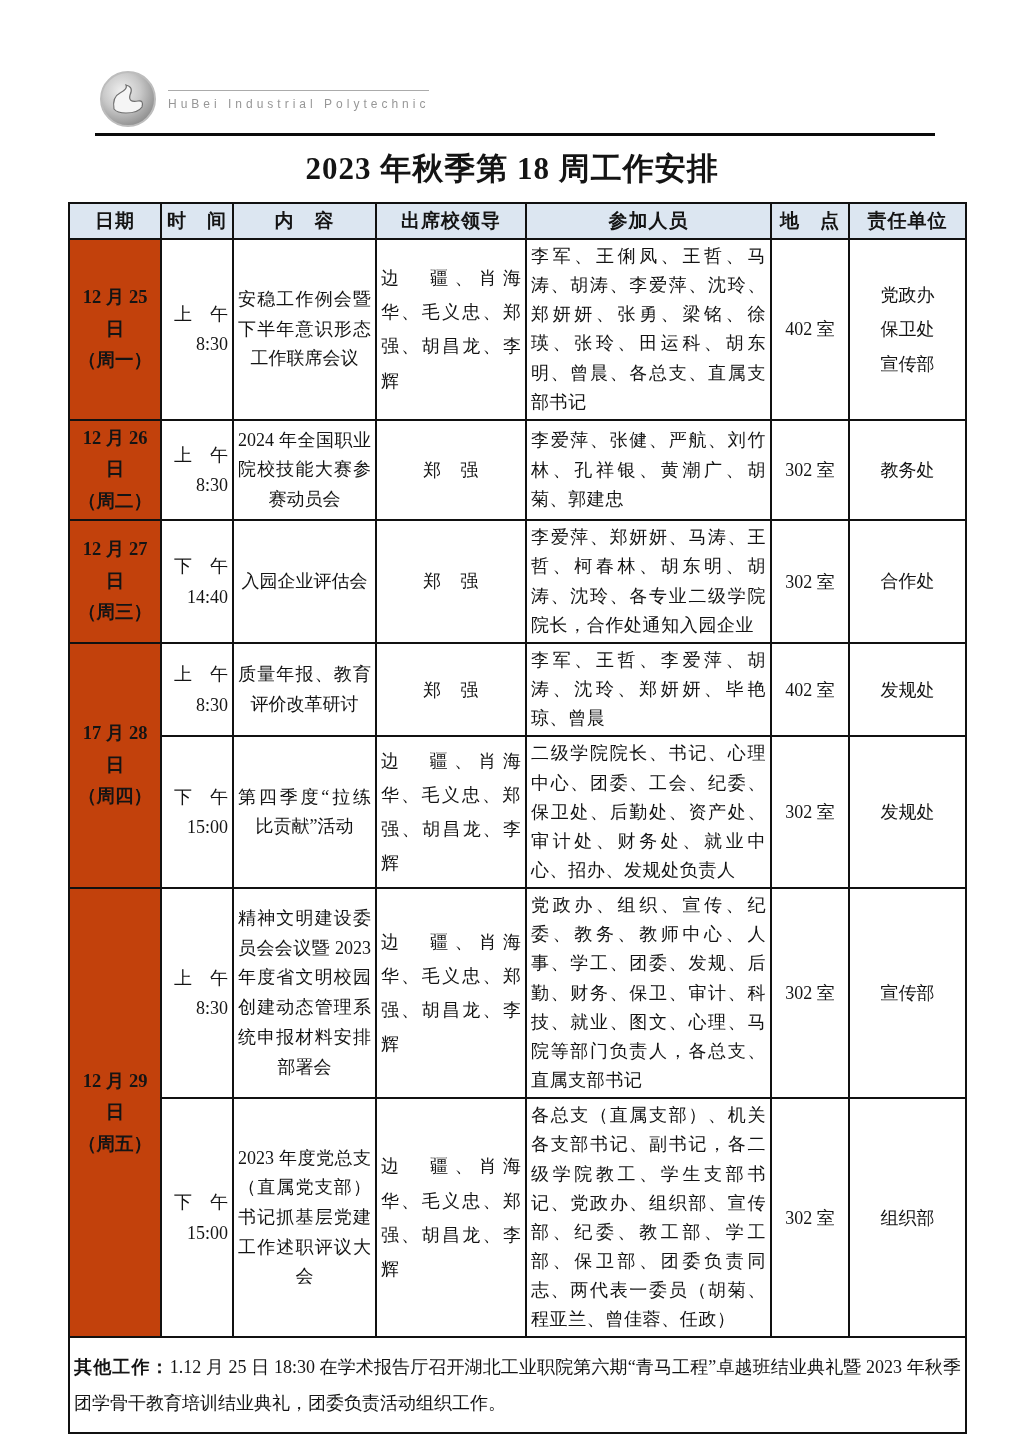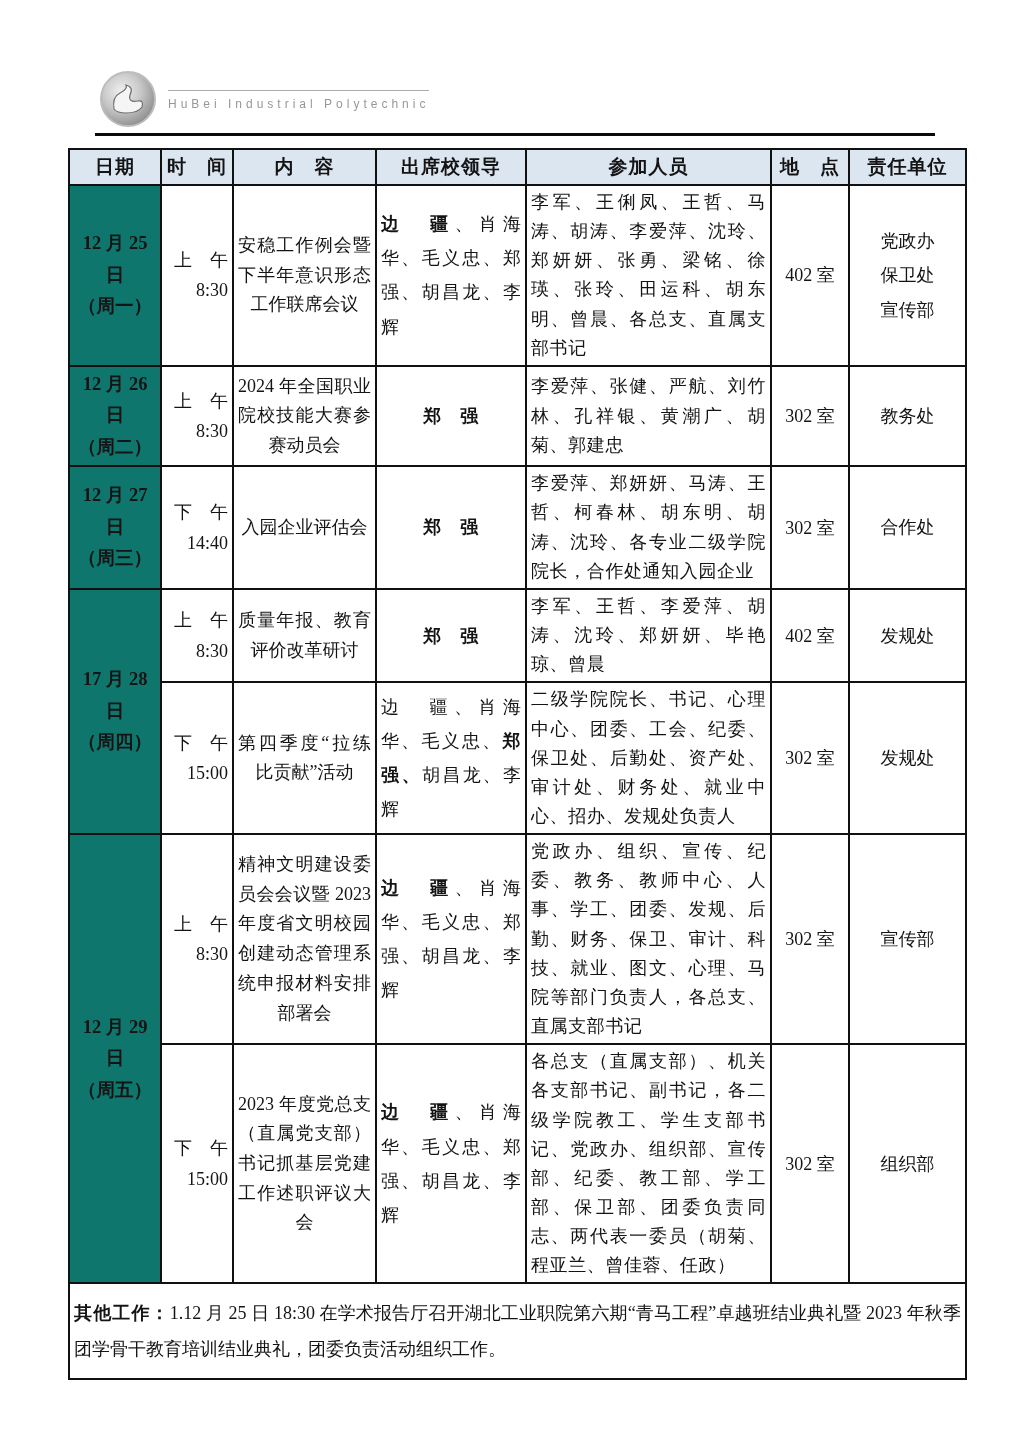--- a/index.html
+++ b/index.html
@@ -36,28 +36,28 @@
     margin:12px 0 0 68px;font-size:18px;
   }
   table.schedule th,table.schedule td{
     border:2px solid #111;padding:2px 4px;vertical-align:middle;box-sizing:border-box;
   }
   table.schedule th{
     background:#dce6f1;font-weight:bold;font-size:19px;height:36px;
     letter-spacing:1px;text-align:center;
   }
   .date-cell{
-    background:#0f766e;font-weight:bold;text-align:center;
+    background:#c2410c;font-weight:bold;text-align:center;
     white-space:pre-line;font-size:18.5px;line-height:1.7;
   }
   .time-cell{text-align:right;white-space:pre-line;line-height:1.7;}
   .content-cell{text-align:justify;text-align-last:center;line-height:1.65;padding:2px 3px;}
   .leaders-cell{text-align:justify;text-align-last:left;line-height:1.9;padding:2px 4px;}
   .leaders-cell.single{text-align:left;text-align-last:center;margin-left:24px;}
-  .leaders-cell .bold{font-weight:bold;letter-spacing:0.5px;}
+  .leaders-cell .bold{font-weight:normal;letter-spacing:0.5px;}
   .participants-cell{text-align:justify;text-align-last:left;line-height:1.62;padding:2px 7px;letter-spacing:0.6px;}
   .location-cell{text-align:center;}
   .unit-cell{text-align:center;white-space:pre-line;line-height:1.9;}
   .notes-cell{padding:4px 10px 8px 6px;}
   .notes-cell p{margin:9px 0;line-height:2.0;text-align:justify;text-align-last:left;font-size:18px;}
   .notes-cell b{letter-spacing:1px;}
 </style>
 </head>
 <body>
 
@@ -69,20 +69,21 @@
         <path d="M6 26 Q4 14 12 10 Q20 6 18 2 Q26 4 22 12 Q20 20 30 18 Q36 17 34 24 Q30 30 18 30 Q9 30 6 26 Z" fill="#f5f5f5" stroke="#6f6f6f" stroke-width="1.2"></path>
       </svg>
     </div>
     <div class="logo-text">
       <span class="logo-en">HuBei  Industrial  Polytechnic</span>
     </div>
   </div>
 
   <div class="header-rule"></div>
 
+  <div class="doc-title">2023 年秋季第 18 周工作安排</div>
 
   <table class="schedule">
     <colgroup>
       <col style="width:92px">
         <col style="width:72px">
         <col style="width:143px">
       <col style="width:150px">
         <col style="width:245px">
         <col style="width:78px">
         <col style="width:117px">

